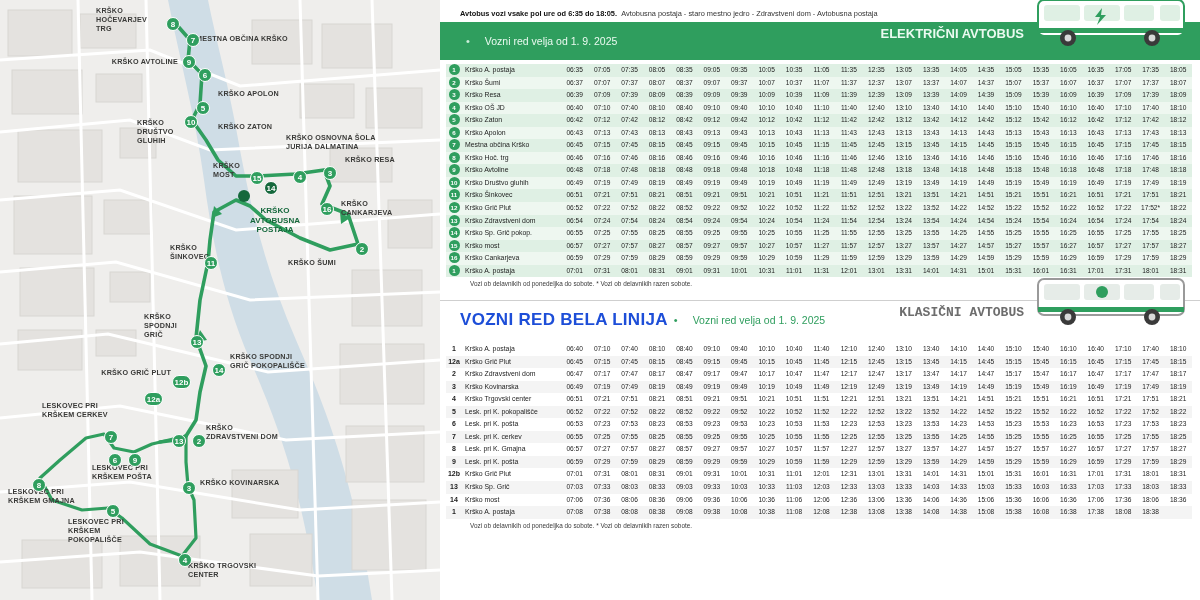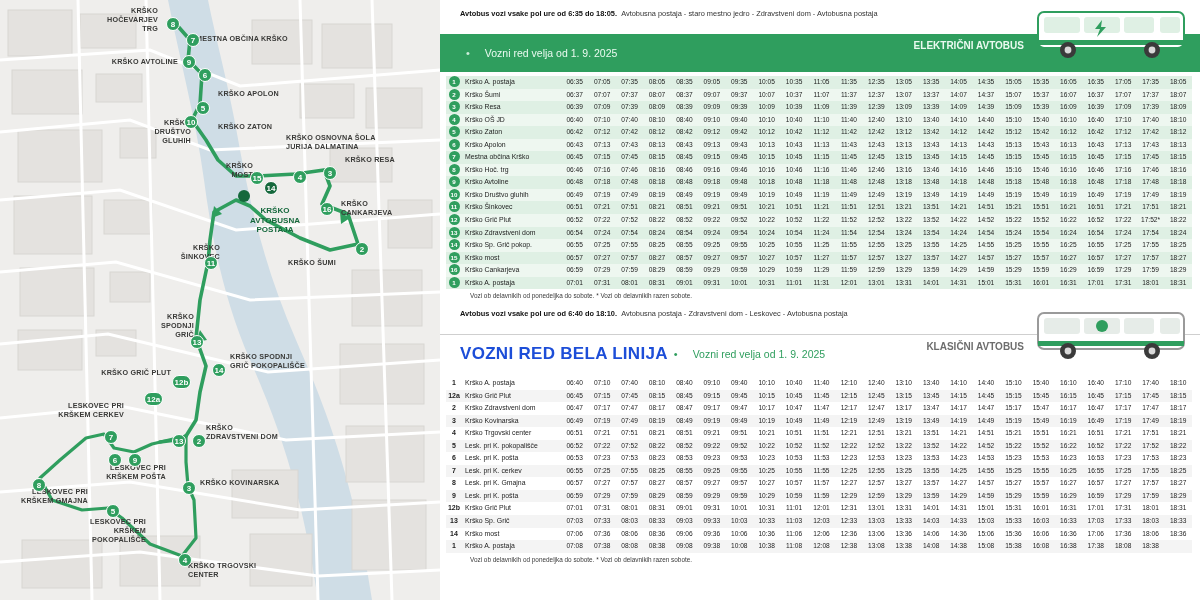--- a/index.html
+++ b/index.html
@@ -14,21 +14,21 @@
   
   .map{
     position:absolute;left:0;top:0;width:440px;height:600px;
     background:#efeeec;overflow:hidden;
   }
   .map svg{position:absolute;left:0;top:0;}
   .maplabel{
     position:absolute;
     font-size:7.2px;line-height:9px;font-weight:bold;
     color:#3a3a38;text-transform:uppercase;letter-spacing:.2px;
-    text-align:right;
+    text-align:left;
   }
   .ml-right{text-align:left;}
   .ml-left{text-align:right;}
   .stopnum{
     position:absolute;width:14px;height:14px;border-radius:50%;
     background:#2f9e5e;color:#fff;font-size:8px;font-weight:bold;
     display:flex;align-items:center;justify-content:center;
     border:1.2px solid #ffffff;
     box-sizing:border-box;
   }
@@ -40,21 +40,21 @@
     line-height:9.5px;text-align:center;
   }
 
   
   .tables{position:absolute;left:440px;top:0;width:760px;height:600px;background:#fff;}
   .panel{position:relative;width:760px;}
   .panel.green{height:300px;}
   .panel.white{height:300px;}
 
   .noteline{
-    font-size:7.4px;color:#333;padding:9px 0 16px 20px;
+    font-size:7.4px;color:#333;padding:9px 0 4px 20px;
   }
   .noteline b{font-weight:bold;color:#111;}
 
   .titlebar{
     position:relative;height:38px;
     display:flex;align-items:center;
     padding-left:20px;
   }
   .titlebar.green{background:#2f9e5e;}
   .titlebar.white{background:#ffffff;border-top:1px solid #cfcfcf;}
@@ -63,24 +63,24 @@
   }
   .titlebar.green .ttitle{color:#ffffff;}
   .titlebar.white .ttitle{color:#1d4ed8;}
   .tsub{font-size:10.5px;margin-left:9px;}
   .titlebar.green .tsub{color:#eafaf0;}
   .titlebar.white .tsub{color:#2f9e5e;}
   .tdot{margin:0 6px;font-size:11px;}
 
   .bustag{
     position:absolute;right:176px;top:7px;text-align:right;
-    font-size:10px;font-weight:bold;line-height:9px;text-transform:uppercase;
+    font-size:13px;font-weight:bold;line-height:9px;text-transform:uppercase;
   }
   .bustag.ong{color:#eafaf0;}
-  .bustag.blk{color:#6d6d6d;}
+  .bustag.blk{color:#6d6d6d;font-family:Liberation Mono, monospace;}
 
   .bus{
     position:absolute;right:6px;top:-30px;width:170px;height:62px;
   }
 
   
   .grid{padding:4px 8px 0 6px;}
   table{border-collapse:collapse;width:746px;table-layout:fixed;}
   td{font-size:6.6px;padding:0;height:12.55px;line-height:12.55px;white-space:nowrap;}
   td.num{width:16px;text-align:center;font-weight:bold;}
@@ -711,24 +711,20 @@
                 <td class="t">18:01</td>
                 <td class="t">18:31</td>
               </tr>
             </tbody>
           </table>
         <div class="foot">Vozi ob delavnikih od ponedeljka do sobote.   * Vozi ob delavnikih razen sobote.</div>
       </div>
     </div>
 
     <div class="panel white">
-      <div class="noteline">
-        <b>Avtobus vozi vsake pol ure od 6:40 do 18:10.</b>
-        &nbsp;<span>Avtobusna postaja - Zdravstveni dom - Leskovec - Avtobusna postaja</span>
-      </div>
 
       <div class="titlebar white">
         <span class="ttitle">VOZNI RED BELA LINIJA</span>
         <span class="tdot" style="color:#2f9e5e;">•</span>
         <span class="tsub">Vozni red velja od 1. 9. 2025</span>
         <span class="bustag blk">KLASIČNI AVTOBUS</span>
         <svg class="bus" viewBox="0 0 170 62">
           <rect x="14" y="8" width="146" height="36" rx="6" fill="#ffffff" stroke="#9a9a9a" stroke-width="2"></rect>
           <rect x="20" y="13" width="36" height="16" rx="3" fill="#e6ece8"></rect>
           <rect x="60" y="13" width="36" height="16" rx="3" fill="#e6ece8"></rect>

